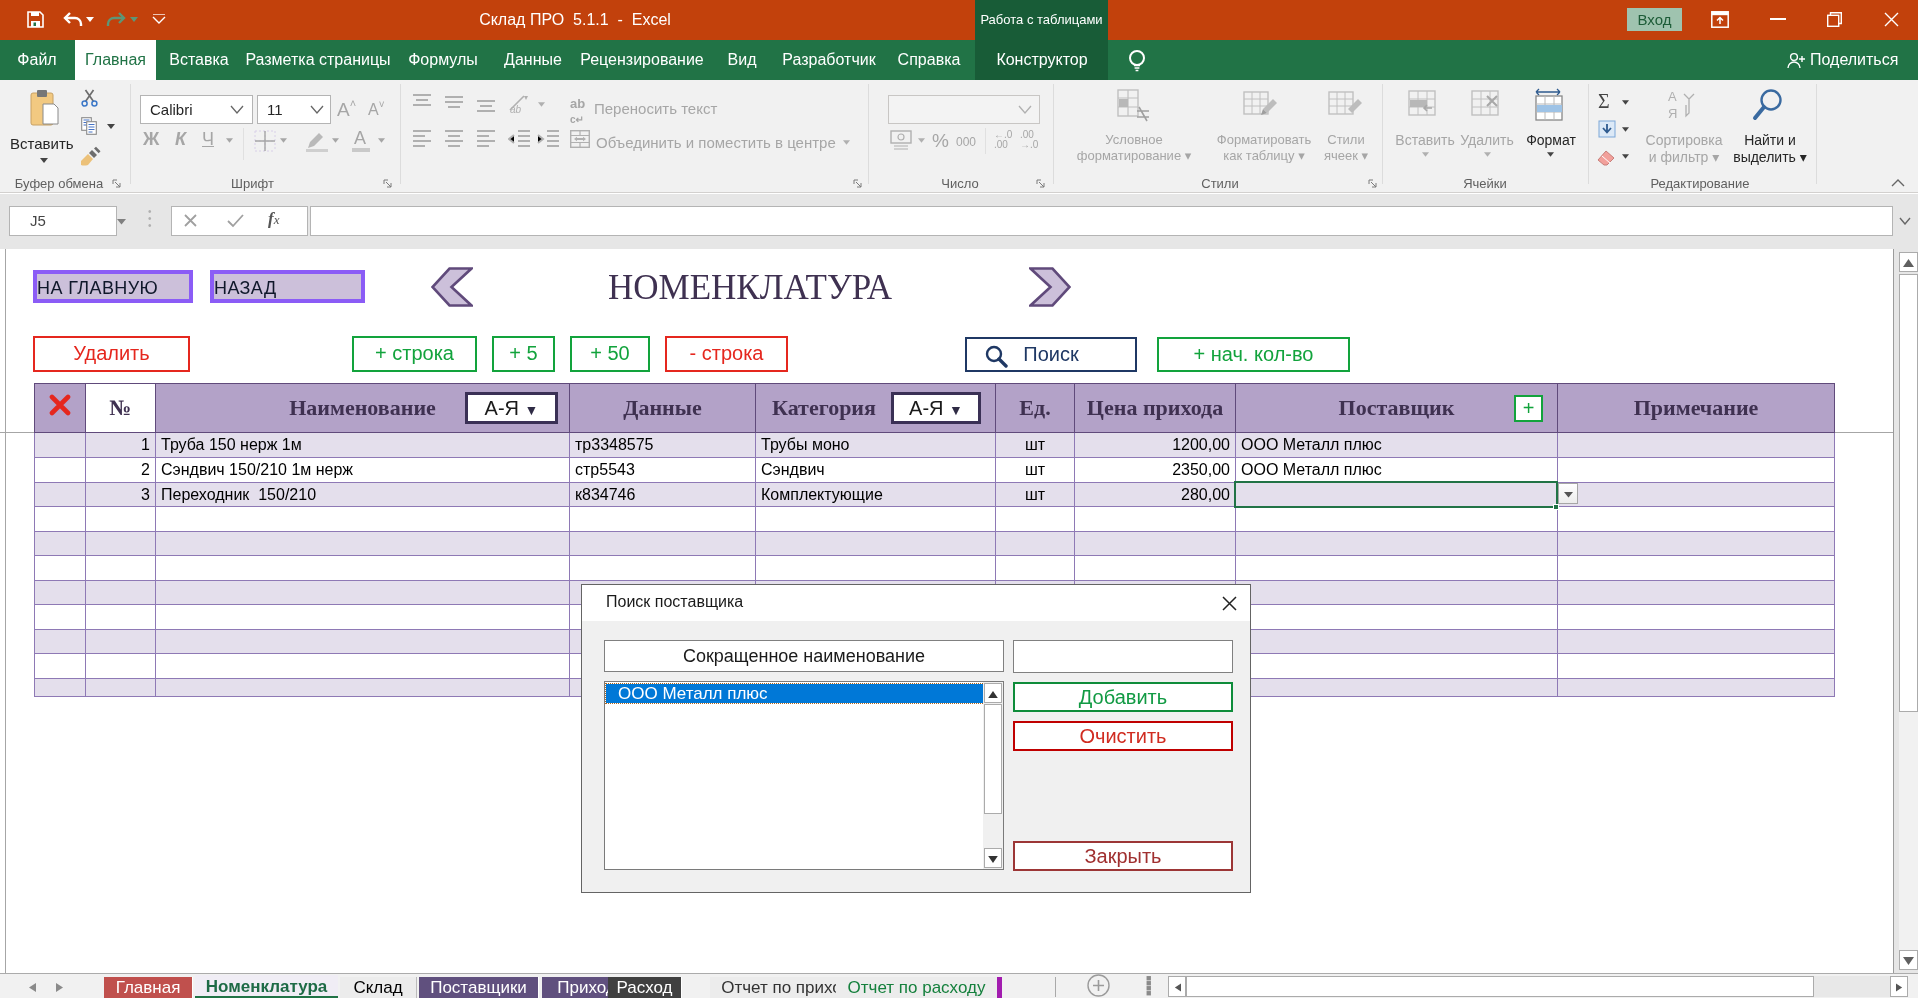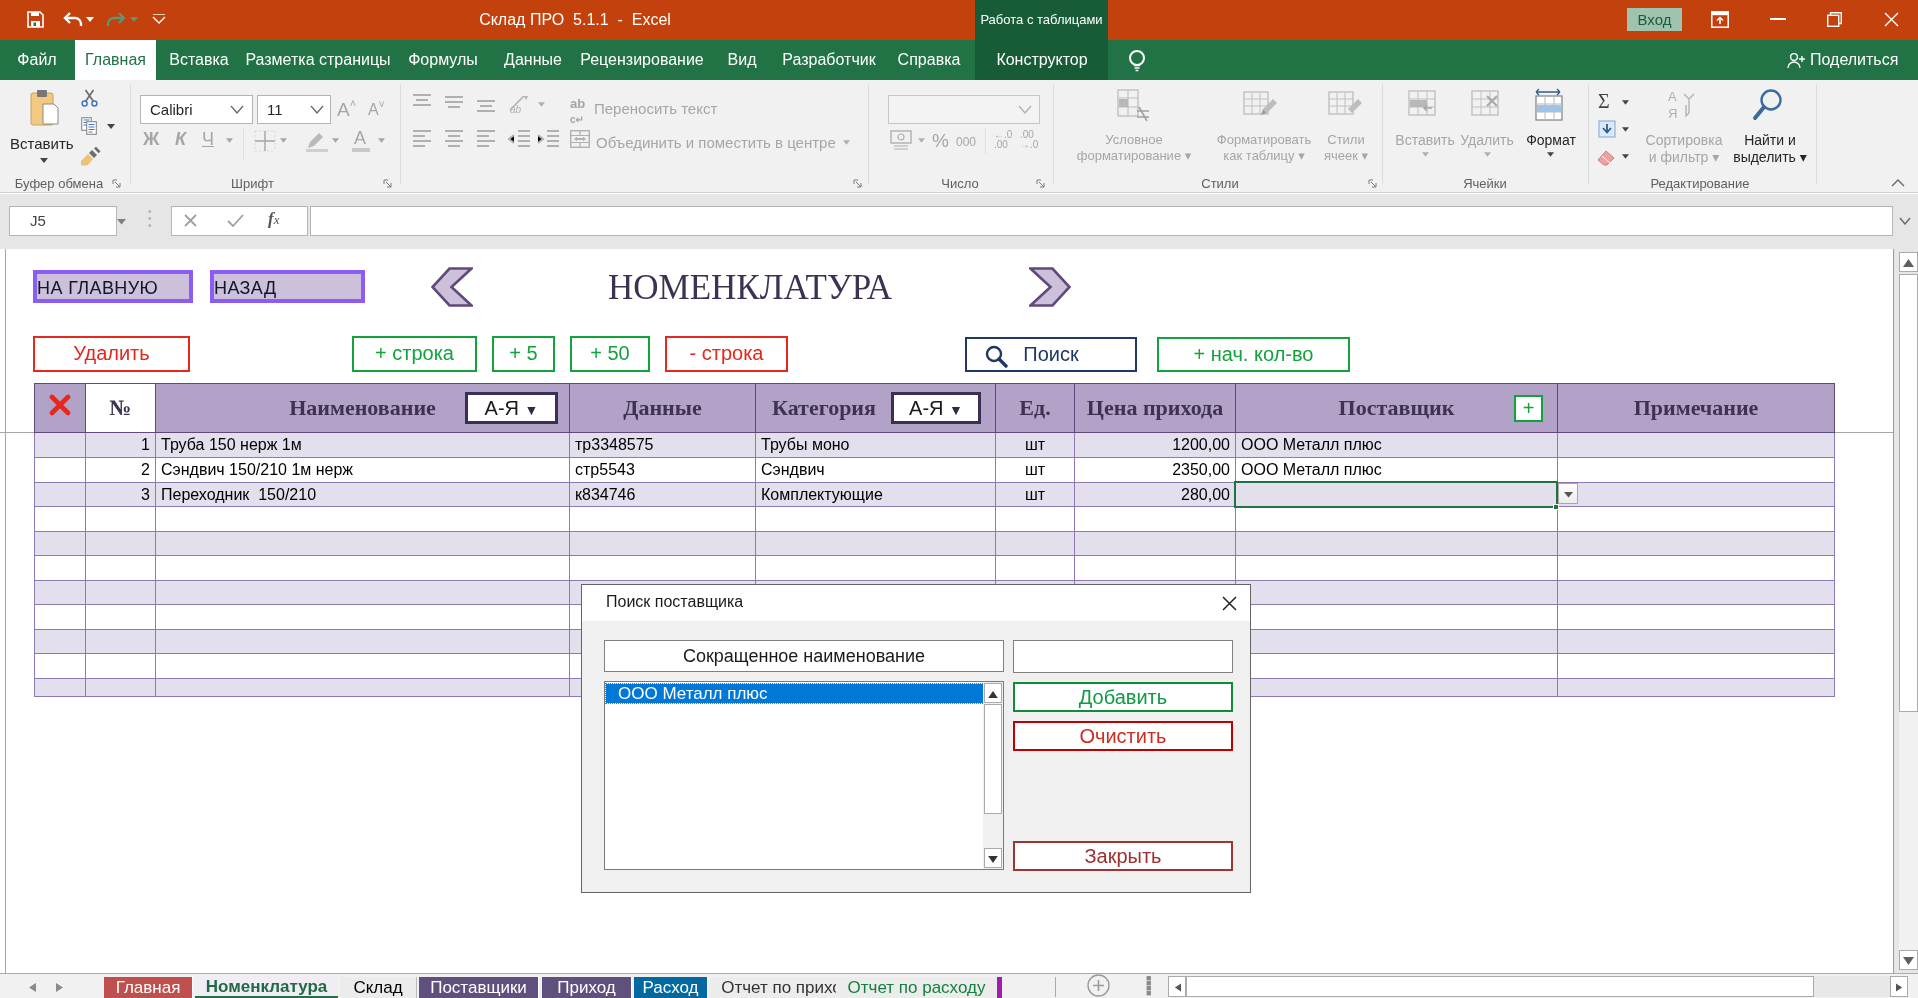--- a/index.html
+++ b/index.html
@@ -595,21 +595,21 @@
         <path d="M8 0 L1 4.5 L8 9 z" fill="#8a8a8a"></path>
       </svg>
     <svg class="abs" style="left:56px;top:9px" width="8" height="9" viewBox="0 0 8 9">
         <path d="M0 0 L7 4.5 L0 9 z" fill="#8a8a8a"></path>
       </svg>
     <div class="stab" style="left:104px;width:89px;background:#C0504D;border-right:1px solid #fff">Главная</div>
     <div class="stab" style="left:195px;top:1px;height:24px;line-height:24px;width:143px;background:#F0EDF5;color:#1E6B46;font-weight:bold;border-bottom:3px solid #217346">Номенклатура</div>
     <div class="stab" style="left:340px;width:77px;background:#ECECEC;color:#000;border-right:1px solid #bbb">Склад</div>
     <div class="stab" style="left:419px;width:120px;background:#60507E;border-right:1px solid #fff">Поставщики</div>
     <div class="stab" style="left:542px;width:90px;background:#60507E;border-right:1px solid #fff">Приход</div>
-    <div class="stab" style="left:634px;width:74px;background:#0369a1;border-right:1px solid #fff">Расход</div>
+    <div class="stab" style="left:608px;width:74px;background:#404040;border-right:1px solid #fff">Расход</div>
     <div class="stab" style="left:710px;width:162px;background:#ECECEC;color:#333;border-right:1px solid #bbb">Отчет по приходу</div>
     <div class="stab" style="left:836px;width:166px;background:#ECECEC;color:#15803d;border-right:5px solid #a21caf">Отчет по расходу</div>
     <div class="gsep" style="left:1055px;top:3px;height:20px;background:#a9a9a9"></div>
     <svg class="abs" style="left:1087px;top:0px" width="23" height="23" viewBox="0 0 23 23">
       <circle cx="11.5" cy="11.5" r="10.5" fill="none" stroke="#9b9b9b" stroke-width="1.4"></circle>
       <path d="M11.5 6 v11 M6 11.5 h11" stroke="#9b9b9b" stroke-width="1.6"></path>
     </svg>
     <div class="abs" style="left:1146px;top:2px;width:5px;height:20px;color:#8a8a8a;font-size:9px;line-height:5px">■<br>■<br>■<br>■</div>
     <div class="wbox" style="left:1168px;top:2px;width:18px;height:21px;border-color:#ababab;text-align:center"><svg style="margin-top:6px" width="7" height="9" viewBox="0 0 8 9">
           <path d="M8 0 L1 4.5 L8 9 z" fill="#555"></path>

